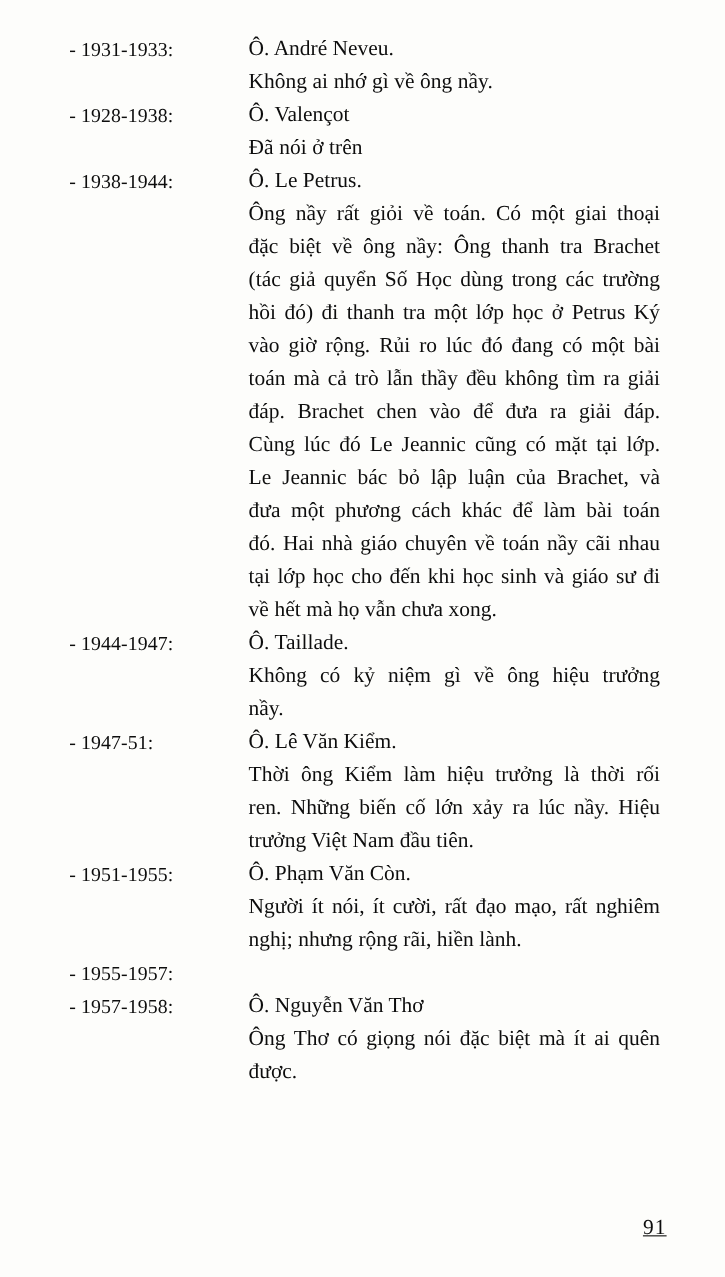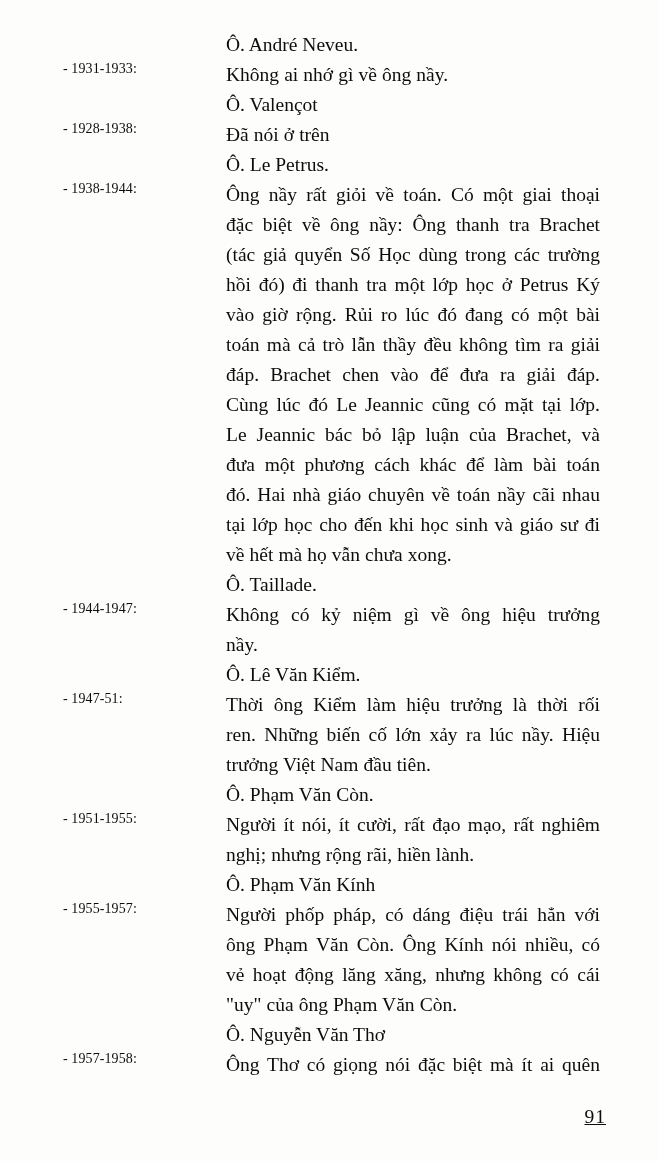--- a/index.html
+++ b/index.html
@@ -34,25 +34,24 @@
   
   .entry {
     display: flex;
     align-items: flex-start;
     margin-bottom: 0;
   }
 
   .entry-term {
     flex: 0 0 132px;
     width: 132px;
-    font-size: 14px;
+    font-size: 18px;
     line-height: 30px;
     white-space: nowrap;
     letter-spacing: 0.1px;
-    margin-top: 24px;
   }
 
   .entry-body {
     flex: 1 1 auto;
     min-width: 0;
     margin-left: 31px;
   }
 
   .entry-name {
     font-size: 19.5px;
@@ -162,34 +161,26 @@
         <div class="entry-body">
           <div class="entry-name">Ô. Phạm Văn Còn.</div>
           <div class="entry-desc">
             <span class="jline">Người ít nói, ít cười, rất đạo mạo, rất nghiêm</span>
             <span class="jline last">nghị; nhưng rộng rãi, hiền lành.</span>
           </div>
         </div>
       </div>
       <div class="entry">
         <div class="entry-term">- 1955-1957:</div>
-        <div class="entry-body">
-          <div class="entry-name">Ô. Phạm Văn Kính</div>
-          <div class="entry-desc">
-            <span class="jline">Người phốp pháp, có dáng điệu trái hẳn với</span>
-            <span class="jline">ông Phạm Văn Còn. Ông Kính nói nhiều, có</span>
-            <span class="jline">vẻ hoạt động lăng xăng, nhưng không có cái</span>
-            <span class="jline last">"uy" của ông Phạm Văn Còn.</span>
-          </div>
-        </div>
       </div>
       <div class="entry">
         <div class="entry-term">- 1957-1958:</div>
         <div class="entry-body">
           <div class="entry-name">Ô. Nguyễn Văn Thơ</div>
           <div class="entry-desc">
             <span class="jline">Ông Thơ có giọng nói đặc biệt mà ít ai quên</span>
+            <span class="jline last">được.</span>
           </div>
         </div>
       </div>
     </div>
   <div class="page-number">91</div>
 </div>
 
 </body></html>

